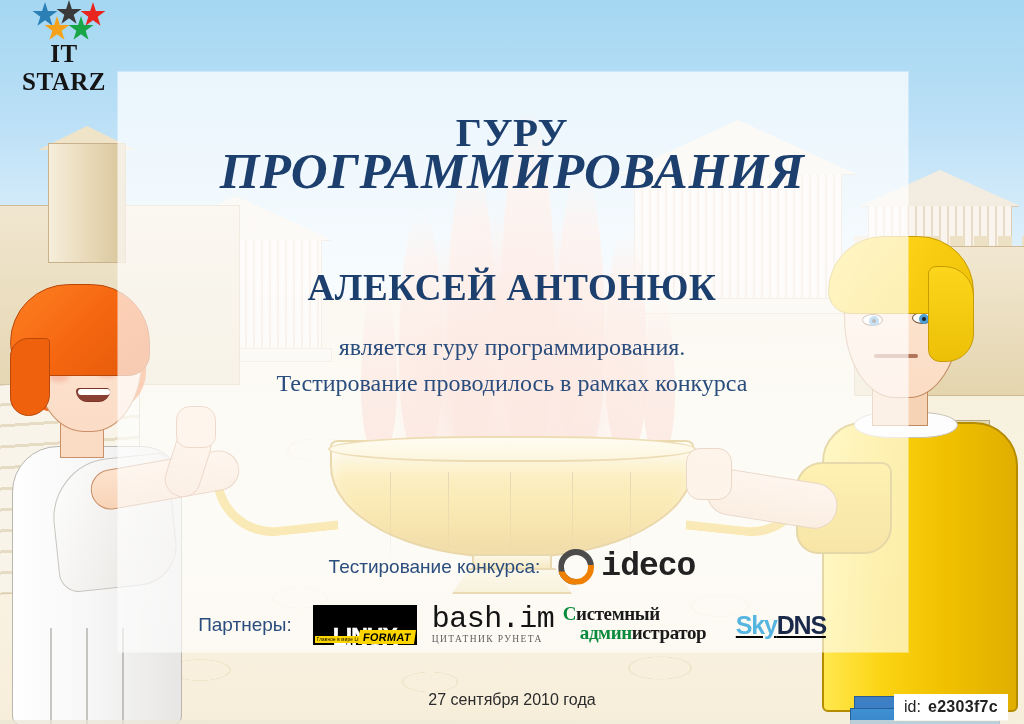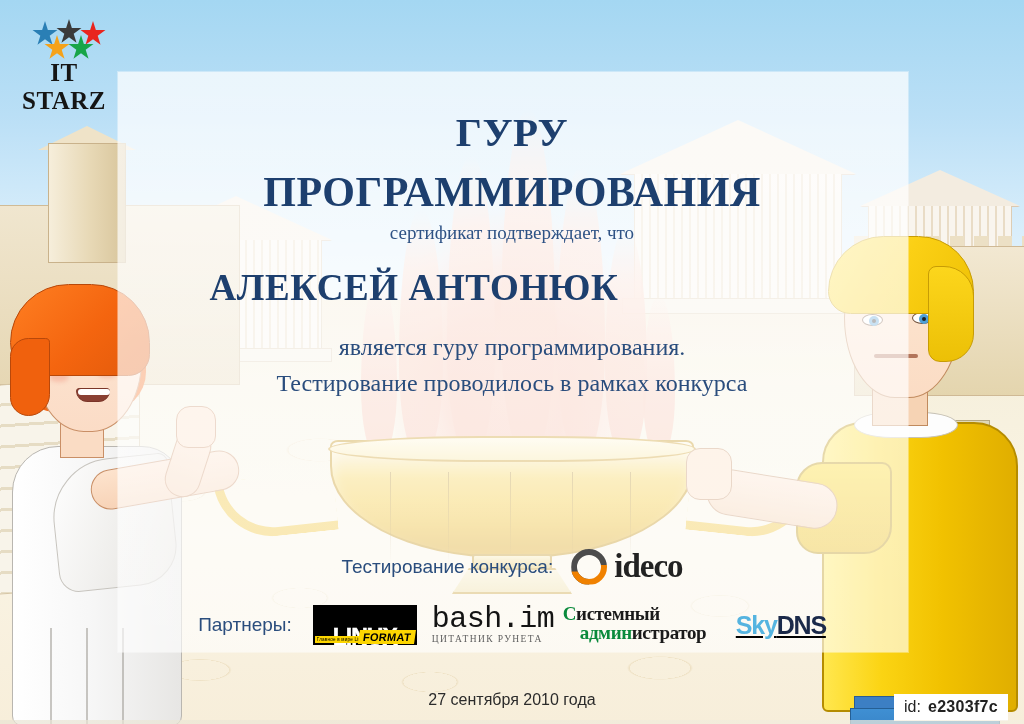--- a/index.html
+++ b/index.html
@@ -293,30 +293,30 @@
   
   .content { position:absolute; left:0; top:0; width:1024px; height:724px; }
 
   .title-line {
     position:absolute; left:0; width:1024px; text-align:center;
     font-family:"Liberation Serif", serif;
     font-weight:bold; color:#1d3f6e;
     letter-spacing:.5px;
   }
   #title1 { top:108px; font-size:41px; }
-  #title2 { top:168px; font-size:42px; }
+  #title2 { top:142px; font-size:51px;font-style:italic; }
 
   #subtitle {
     position:absolute; left:0; top:222px; width:1024px; text-align:center;
     font-family:"Liberation Serif", serif;
     font-size:19px; color:#2e5285;
   }
 
   #recipient {
-    position:absolute; left:0; top:266px; width:828px; text-align:center;
+    position:absolute; left:0; top:266px; width:1024px; text-align:center;
     font-family:"Liberation Serif", serif;
     font-weight:bold; font-size:37px; color:#1d3f6e; letter-spacing:.6px;
   }
 
   .body-line {
     position:absolute; left:0; width:1024px; text-align:center;
     font-family:"Liberation Serif", serif;
     font-size:24px; color:#2a4d7d;
   }
   #body1 { top:334px; }
@@ -339,21 +339,21 @@
     position:absolute; inset:0; border-radius:50%;
     border:6px solid #4c4c4c;
     clip-path:polygon(0 0,100% 0,100% 46%,50% 46%,50% 100%,0 100%);
   }
   .ideco-mark .ring-orange {
     position:absolute; inset:0; border-radius:50%;
     border:6px solid #f08100;
     clip-path:polygon(50% 46%,100% 46%,100% 100%,0 100%,0 64%,50% 64%);
   }
   .ideco-word {
-    font-family:Liberation Serif, serif;
+    font-family:Liberation Mono, monospace;
     font-weight:bold; font-size:33px; color:#222; letter-spacing:-1px;
   }
 
   
   .part-row {
     position:absolute; left:0; top:604px; width:1024px;
     display:flex; align-items:center; justify-content:center; gap:15px;
   }
   .part-label {
     font-family:"Liberation Sans", sans-serif;
@@ -417,21 +417,21 @@
   }
   #id-box {
     position:absolute; right:16px; top:694px;
     background:#ffffff; padding:4px 10px 5px 10px;
     font-family:"Liberation Sans", sans-serif; font-size:16px; color:#222;
     display:flex; gap:7px; align-items:baseline;
   }
   #id-box .idval { font-weight:bold; letter-spacing:.3px; }
 
   
-  .logo { position:absolute; left:12px; top:19px; width:104px; height:70px; }
+  .logo { position:absolute; left:12px; top:0; width:104px; height:70px; }
   .stars { position:relative; width:100px; height:40px; }
   .star {
     position:absolute; width:26px; height:26px;
     clip-path:polygon(50% 0%,61% 35%,98% 35%,68% 57%,79% 91%,50% 70%,21% 91%,32% 57%,2% 35%,39% 35%);
   }
   .s-blue   { left:20px;  top:2px;  background:#2a7fb5; }
   .s-black  { left:44px;  top:0px;  background:#3a3a3a; }
   .s-red    { left:68px;  top:2px;  background:#e8251f; }
   .s-orange { left:32px;  top:16px; background:#f5a21a; }
   .s-green  { left:56px;  top:16px; background:#18a548; }
@@ -572,21 +572,20 @@
         <div class="star s-black"></div>
         <div class="star s-red"></div>
         <div class="star s-orange"></div>
         <div class="star s-green"></div>
       </div>
       <div class="logo-word">IT STARZ</div>
     </div>
 
     <div class="title-line" id="title1">ГУРУ</div>
     <div class="title-line" id="title2">ПРОГРАММИРОВАНИЯ</div>
-    <div id="subtitle">сертификат подтверждает, что</div>
     <div id="recipient">АЛЕКСЕЙ АНТОНЮК</div>
 
     <div class="body-line" id="body2">Тестирование проводилось в рамках конкурса</div>
     <div class="body-line" id="body1">является гуру программирования.</div>
 
     <div class="org-row">
       <div class="org-label">Тестирование конкурса:</div>
       <div class="ideco">
         <div class="ideco-mark">
           <div class="ring-dark"></div>

